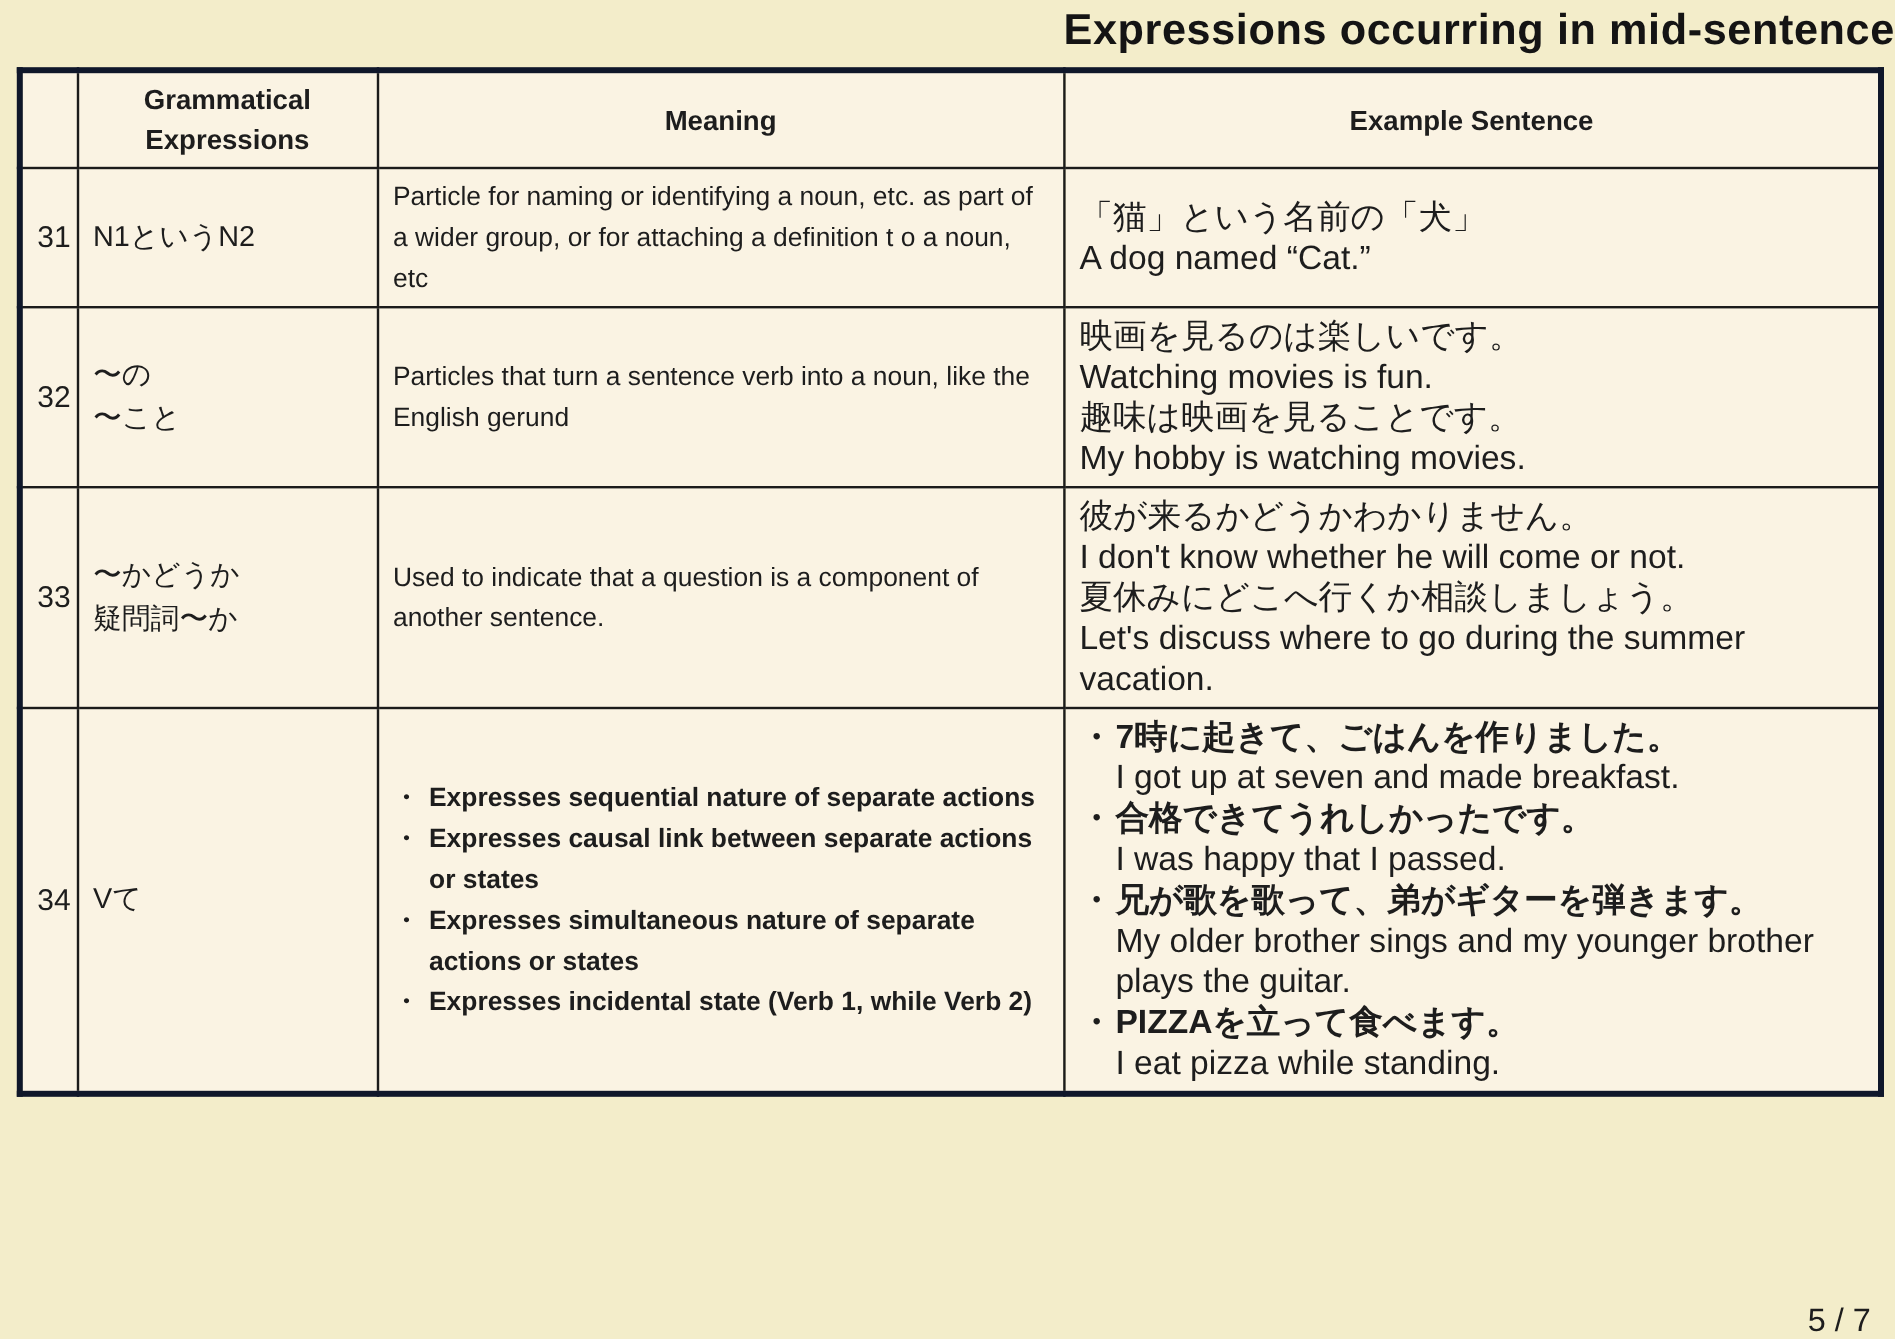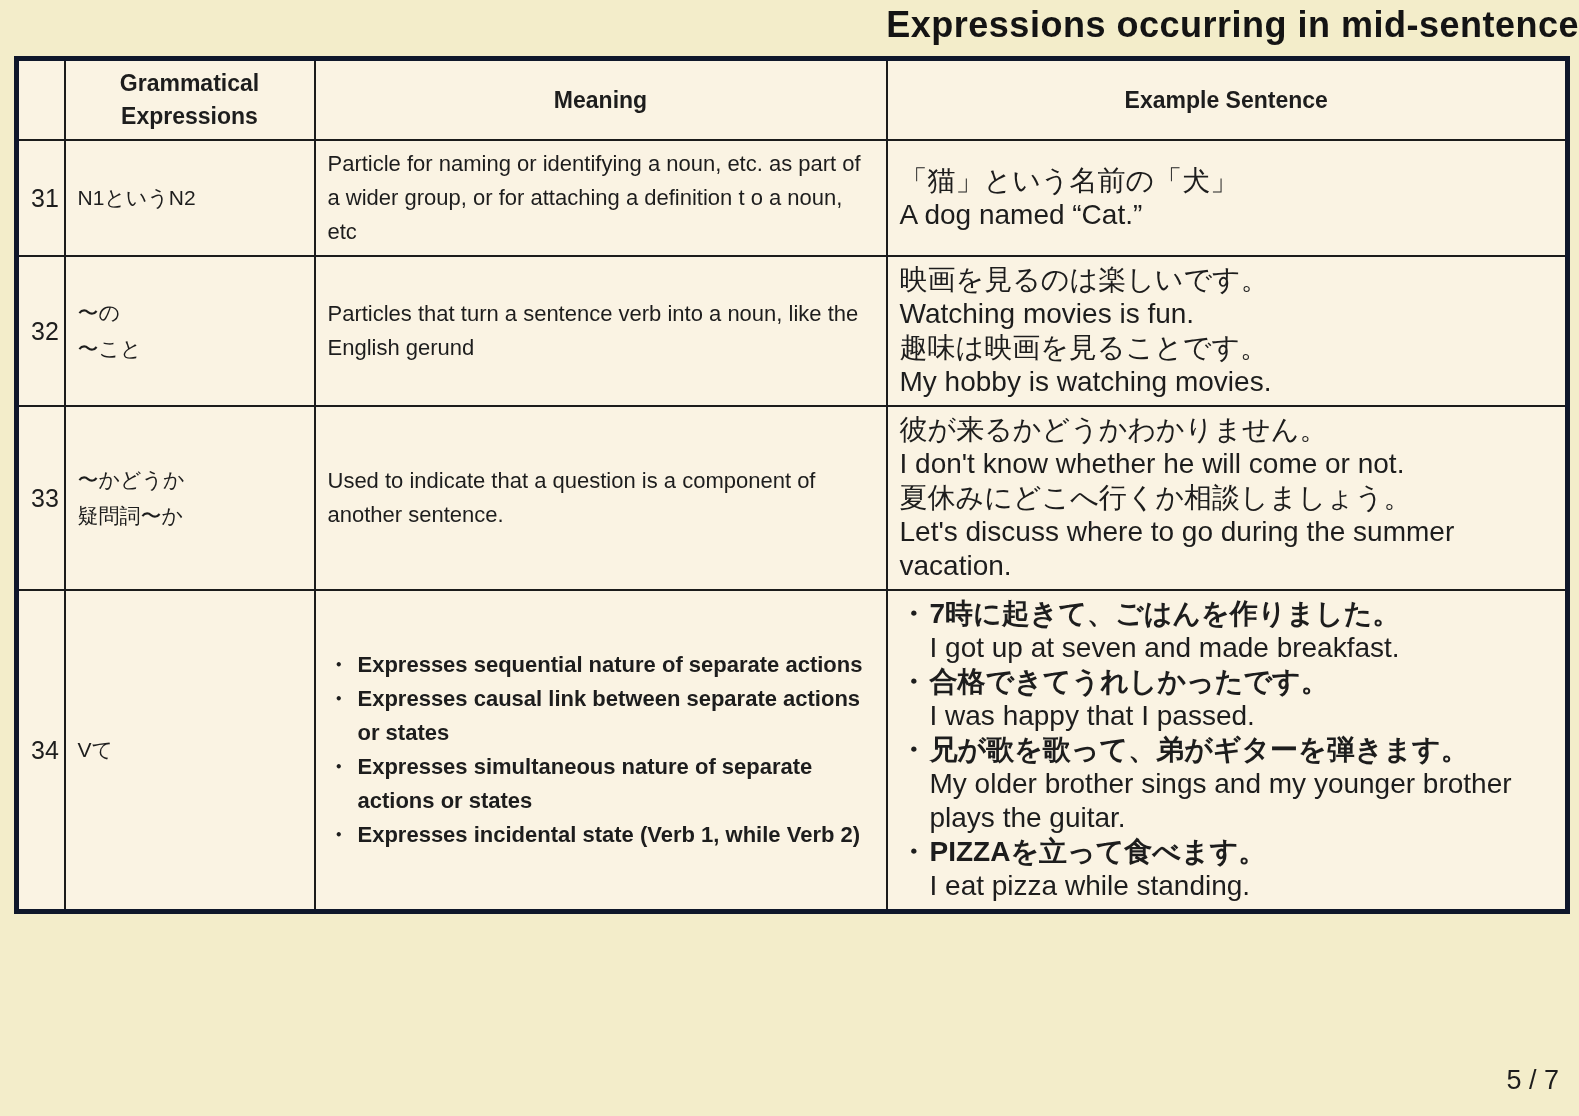--- a/index.html
+++ b/index.html
@@ -51,21 +51,21 @@
   tr.row-32       { height: 145px; }
   tr.row-33       { height: 142px; }
   tr.row-34       { height: 310px; }
 
   td.num-cell {
     text-align: right;
     font-size: 25px;
     padding: 4px 2px;
   }
   td.expr-cell {
-    font-size: 21px;
+    font-size: 24px;
     line-height: 36px;
     padding-left: 10px;
     margin-left: 33px;
   }
   td.meaning-cell {
     font-size: 22px;
     line-height: 34px;
   }
   td.example-cell {
     font-size: 28px;
@@ -82,21 +82,21 @@
     position: absolute;
     left: 0;
     top: 0;
   }
   .indent-line {
     padding-left: 30px;
   }
   .page-number {
     position: absolute;
     right: 20px;
-    bottom: 20px;
+    bottom: 0;
     font-size: 27px;
     color: #1d1d1d;
   }
 </style>
 </head>
 <body>
 
 <h1 class="page-title">Expressions occurring in mid-sentence</h1>
 
 <table class="grammar-table">

